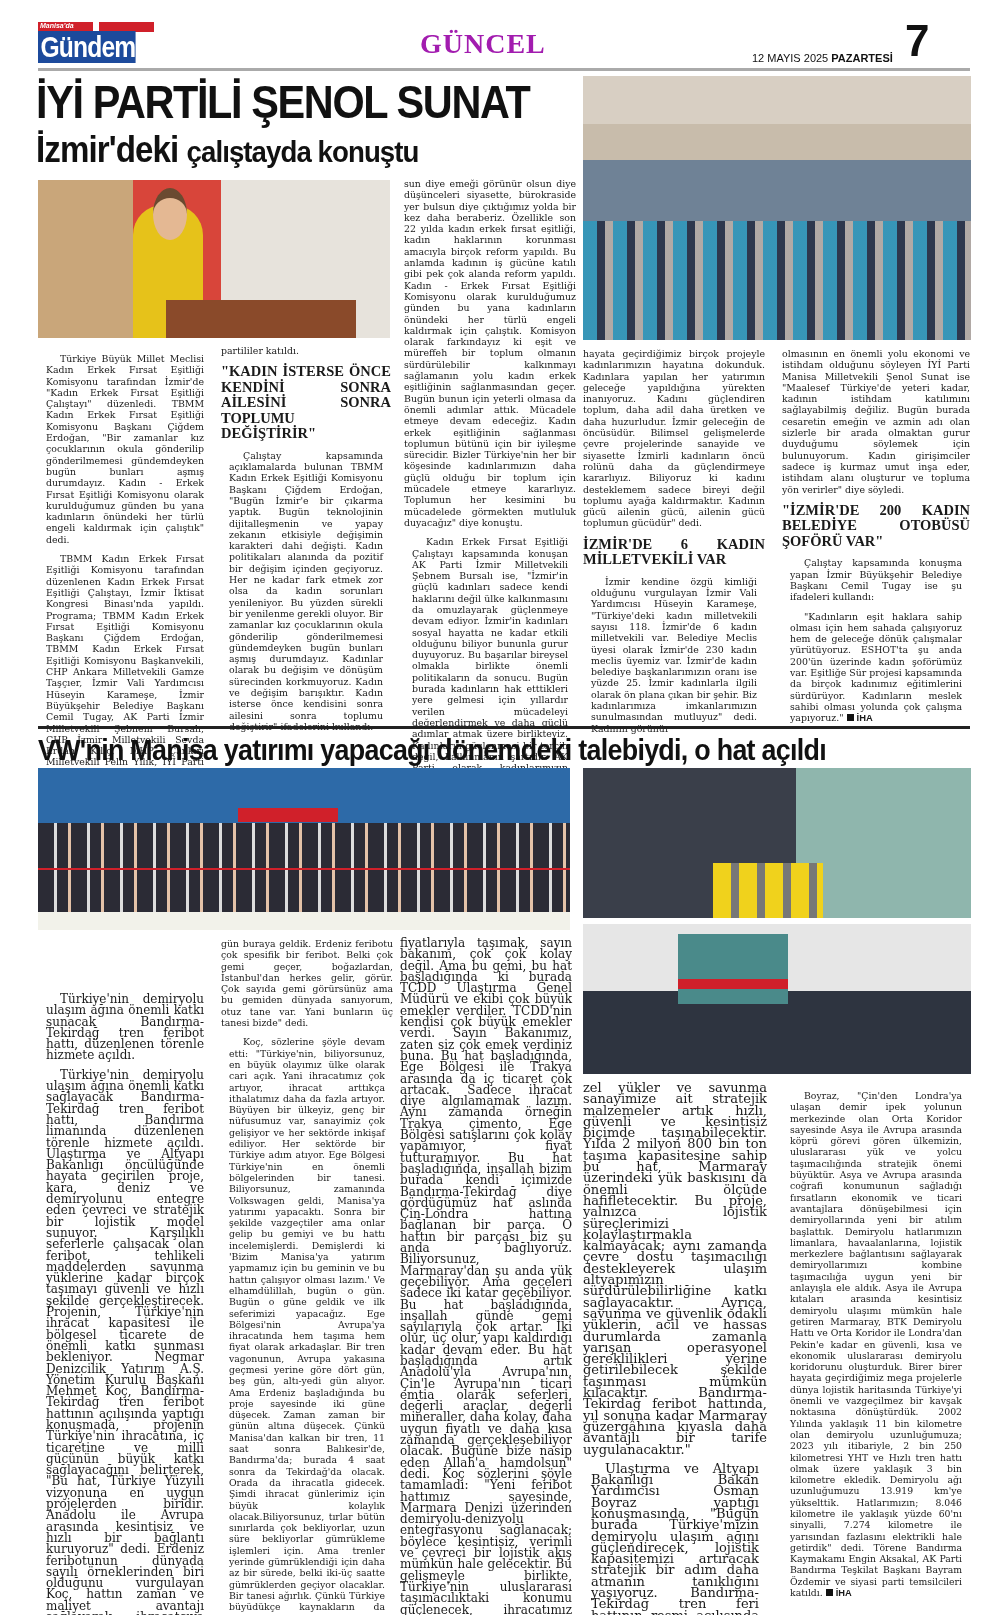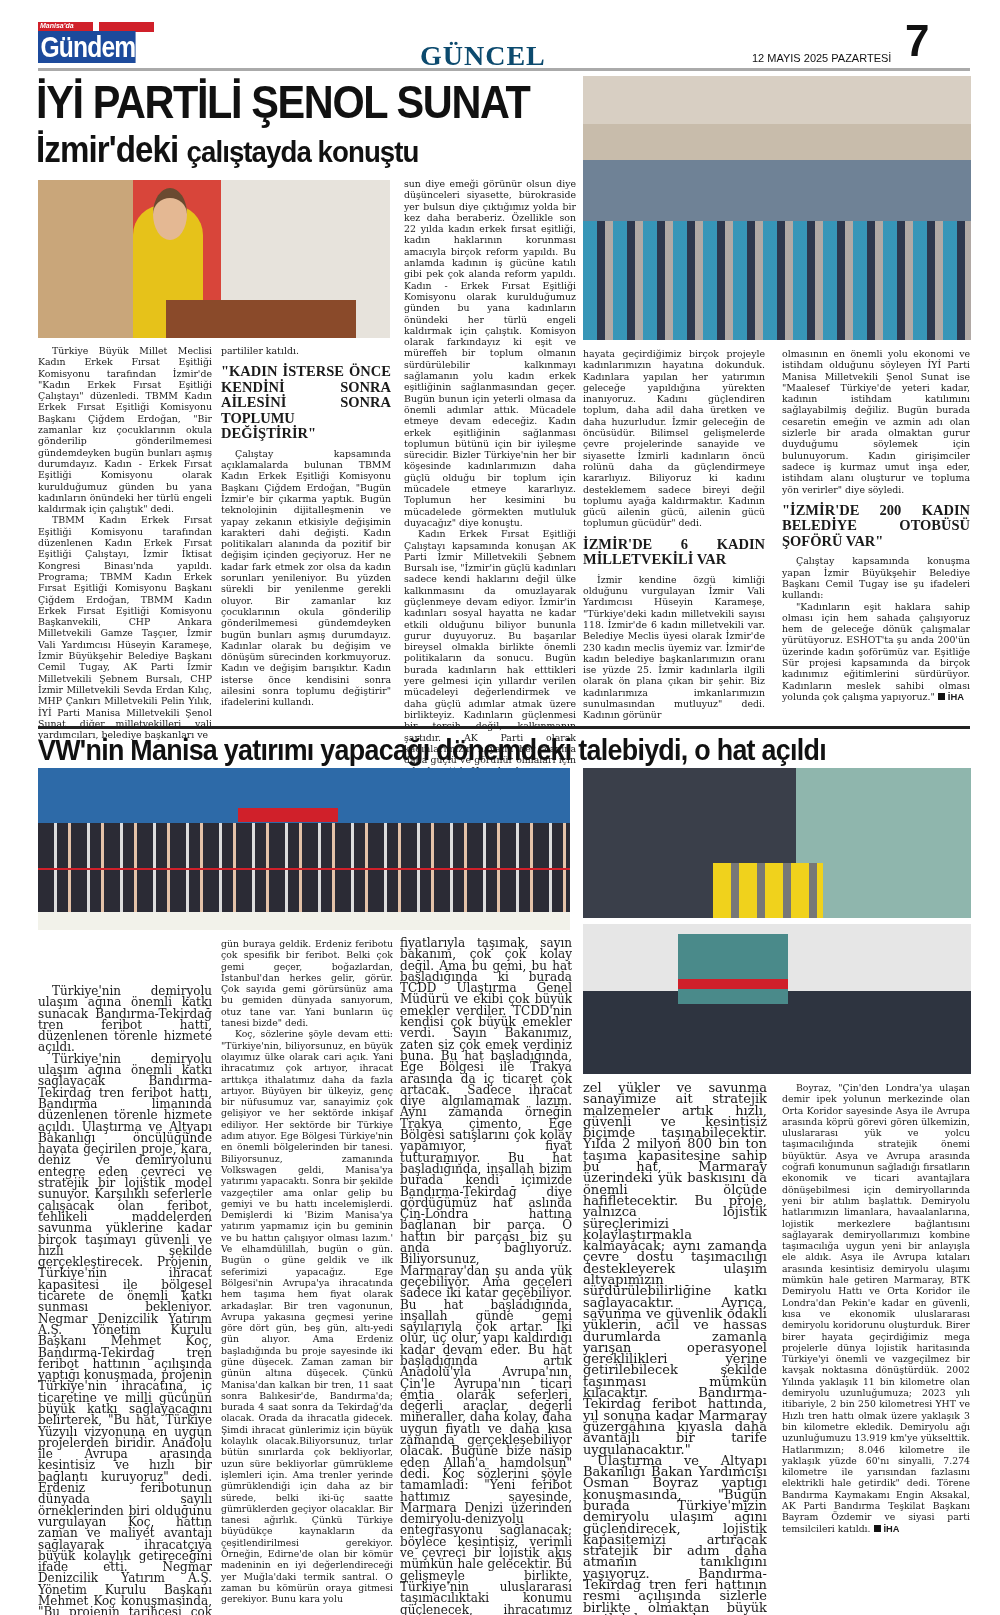--- a/index.html
+++ b/index.html
@@ -3,37 +3,37 @@
 <meta charset="utf-8">
 <style>
   html,body{margin:0;padding:0;background:#fff;}
   body{width:1000px;height:1615px;position:relative;overflow:hidden;font-family:"DejaVu Serif",serif;color:#1a1a1a;}
   .abs{position:absolute;}
   .masthead-logo{left:38px;top:22px;width:116px;height:42px;text-decoration:underline;}
   .logo-top{position:absolute;left:0;top:0;width:116px;height:10px;display:flex;gap:6px;}
   .logo-top span{flex:1;background:#d0202a;}
   .logo-tag{position:absolute;left:2px;top:0;font:italic bold 7px "Liberation Sans",sans-serif;color:#fff;}
   .logo-word{position:absolute;left:0;top:9px;width:116px;height:32px;background:#1c4a9c;color:#fff;font:bold 30px/32px "Liberation Sans",sans-serif;letter-spacing:-1px;transform:scaleX(0.82);transform-origin:left;padding-left:3px;}
-  .section{left:420px;top:40px;font:bold 28px "Liberation Serif",serif;letter-spacing:1px;color:#0c4a6e;}
+  .section{left:420px;top:28px;font:bold 28px "Liberation Serif",serif;letter-spacing:1px;color:#a21caf;}
   .date{left:752px;top:52px;font:11px "Liberation Sans",sans-serif;color:#111;}
-  .date b{font-weight:normal;}
+  .date b{font-weight:bold;}
   .pageno{left:905px;top:16px;font:bold 44px "Liberation Sans",sans-serif;color:#111;}
   .rule-top{left:38px;top:68px;width:932px;height:3px;background:#aaa;}
   .h1a{left:36px;top:76px;font:bold 46px/52px "Liberation Sans",sans-serif;letter-spacing:-1.5px;color:#111;transform:scaleX(0.9);transform-origin:left;white-space:nowrap;}
   .h1b{left:36px;top:130px;font:bold 36px/40px "Liberation Sans",sans-serif;letter-spacing:-1px;color:#111;transform:scaleX(0.92);transform-origin:left;white-space:nowrap;}
   .h1b .lite{font-size:30px;}
   .photo{background:#999;overflow:hidden;}
   .ph1{left:38px;top:180px;width:352px;height:158px;background:linear-gradient(90deg,#c9a67a 0 27%,#d8453a 27% 52%,#e7e3dc 52% 100%);}
   .ph1 .woman{position:absolute;left:95px;top:25px;width:70px;height:135px;background:#e6c21a;border-radius:30px 30px 0 0;}
   .ph1 .head{position:absolute;left:115px;top:8px;width:34px;height:42px;background:#e4b893;border-radius:50%;border-top:10px solid #6a4a30;}
   .ph1 .podium{position:absolute;left:128px;top:120px;width:190px;height:38px;background:#8a4a2a;}
   .ph2{left:583px;top:76px;width:388px;height:264px;background:linear-gradient(180deg,#d8cfc3 0 18%,#c8bcab 18% 32%,#6f8296 32% 55%,#3a5f86 55% 100%);}
   .ph2 .seats{position:absolute;left:0;right:0;bottom:0;height:45%;background:repeating-linear-gradient(90deg,#36a8c8 0 14px,#2a2a3a 14px 22px,#d9c2b0 22px 30px);opacity:.75;}
   .col{position:absolute;font:9.4px/11.3px "DejaVu Serif",serif;text-align:justify;color:#1a1a1a;}
-  .col p{margin:0;text-indent:14px;}
+  .col p{margin:8px;text-indent:14px;}
   .subhead{font:bold 14.5px/15.5px "Liberation Serif",serif;margin:8px 0 6px 0;text-transform:none;}
   .divider-mid{left:38px;top:726px;width:932px;height:3px;background:#222;}
   .h2{left:38px;top:732px;font:bold 30px/36px "Liberation Sans",sans-serif;letter-spacing:-0.8px;color:#111;white-space:nowrap;transform:scaleX(0.895);transform-origin:left;}
   .ph3{left:38px;top:768px;width:532px;height:162px;background:linear-gradient(180deg,#2d6aa8 0 55%,#3ab0c6 55% 100%);}
   .ph3 .people{position:absolute;left:0;right:0;top:55px;height:95px;background:repeating-linear-gradient(90deg,#2b2b35 0 16px,#ddd 16px 19px,#2b2b35 19px 30px,#e4c2a8 30px 33px);}
   .ph3 .ribbon{position:absolute;left:0;right:0;top:100px;height:2px;background:#d0202a;}
   .ph3 .flowers{position:absolute;left:0;right:0;bottom:0;height:18px;background:#f2f2ea;}
   .ph3 .sign{position:absolute;left:200px;top:40px;width:100px;height:14px;background:#d0202a;}
   .ph4{left:583px;top:768px;width:388px;height:150px;background:linear-gradient(90deg,#3a3f4a 0 55%,#8fb6ad 55% 100%);}
   .ph4 .track{position:absolute;left:130px;top:95px;width:110px;height:55px;background:repeating-linear-gradient(90deg,#f0d21c 0 18px,#777 18px 26px);}

